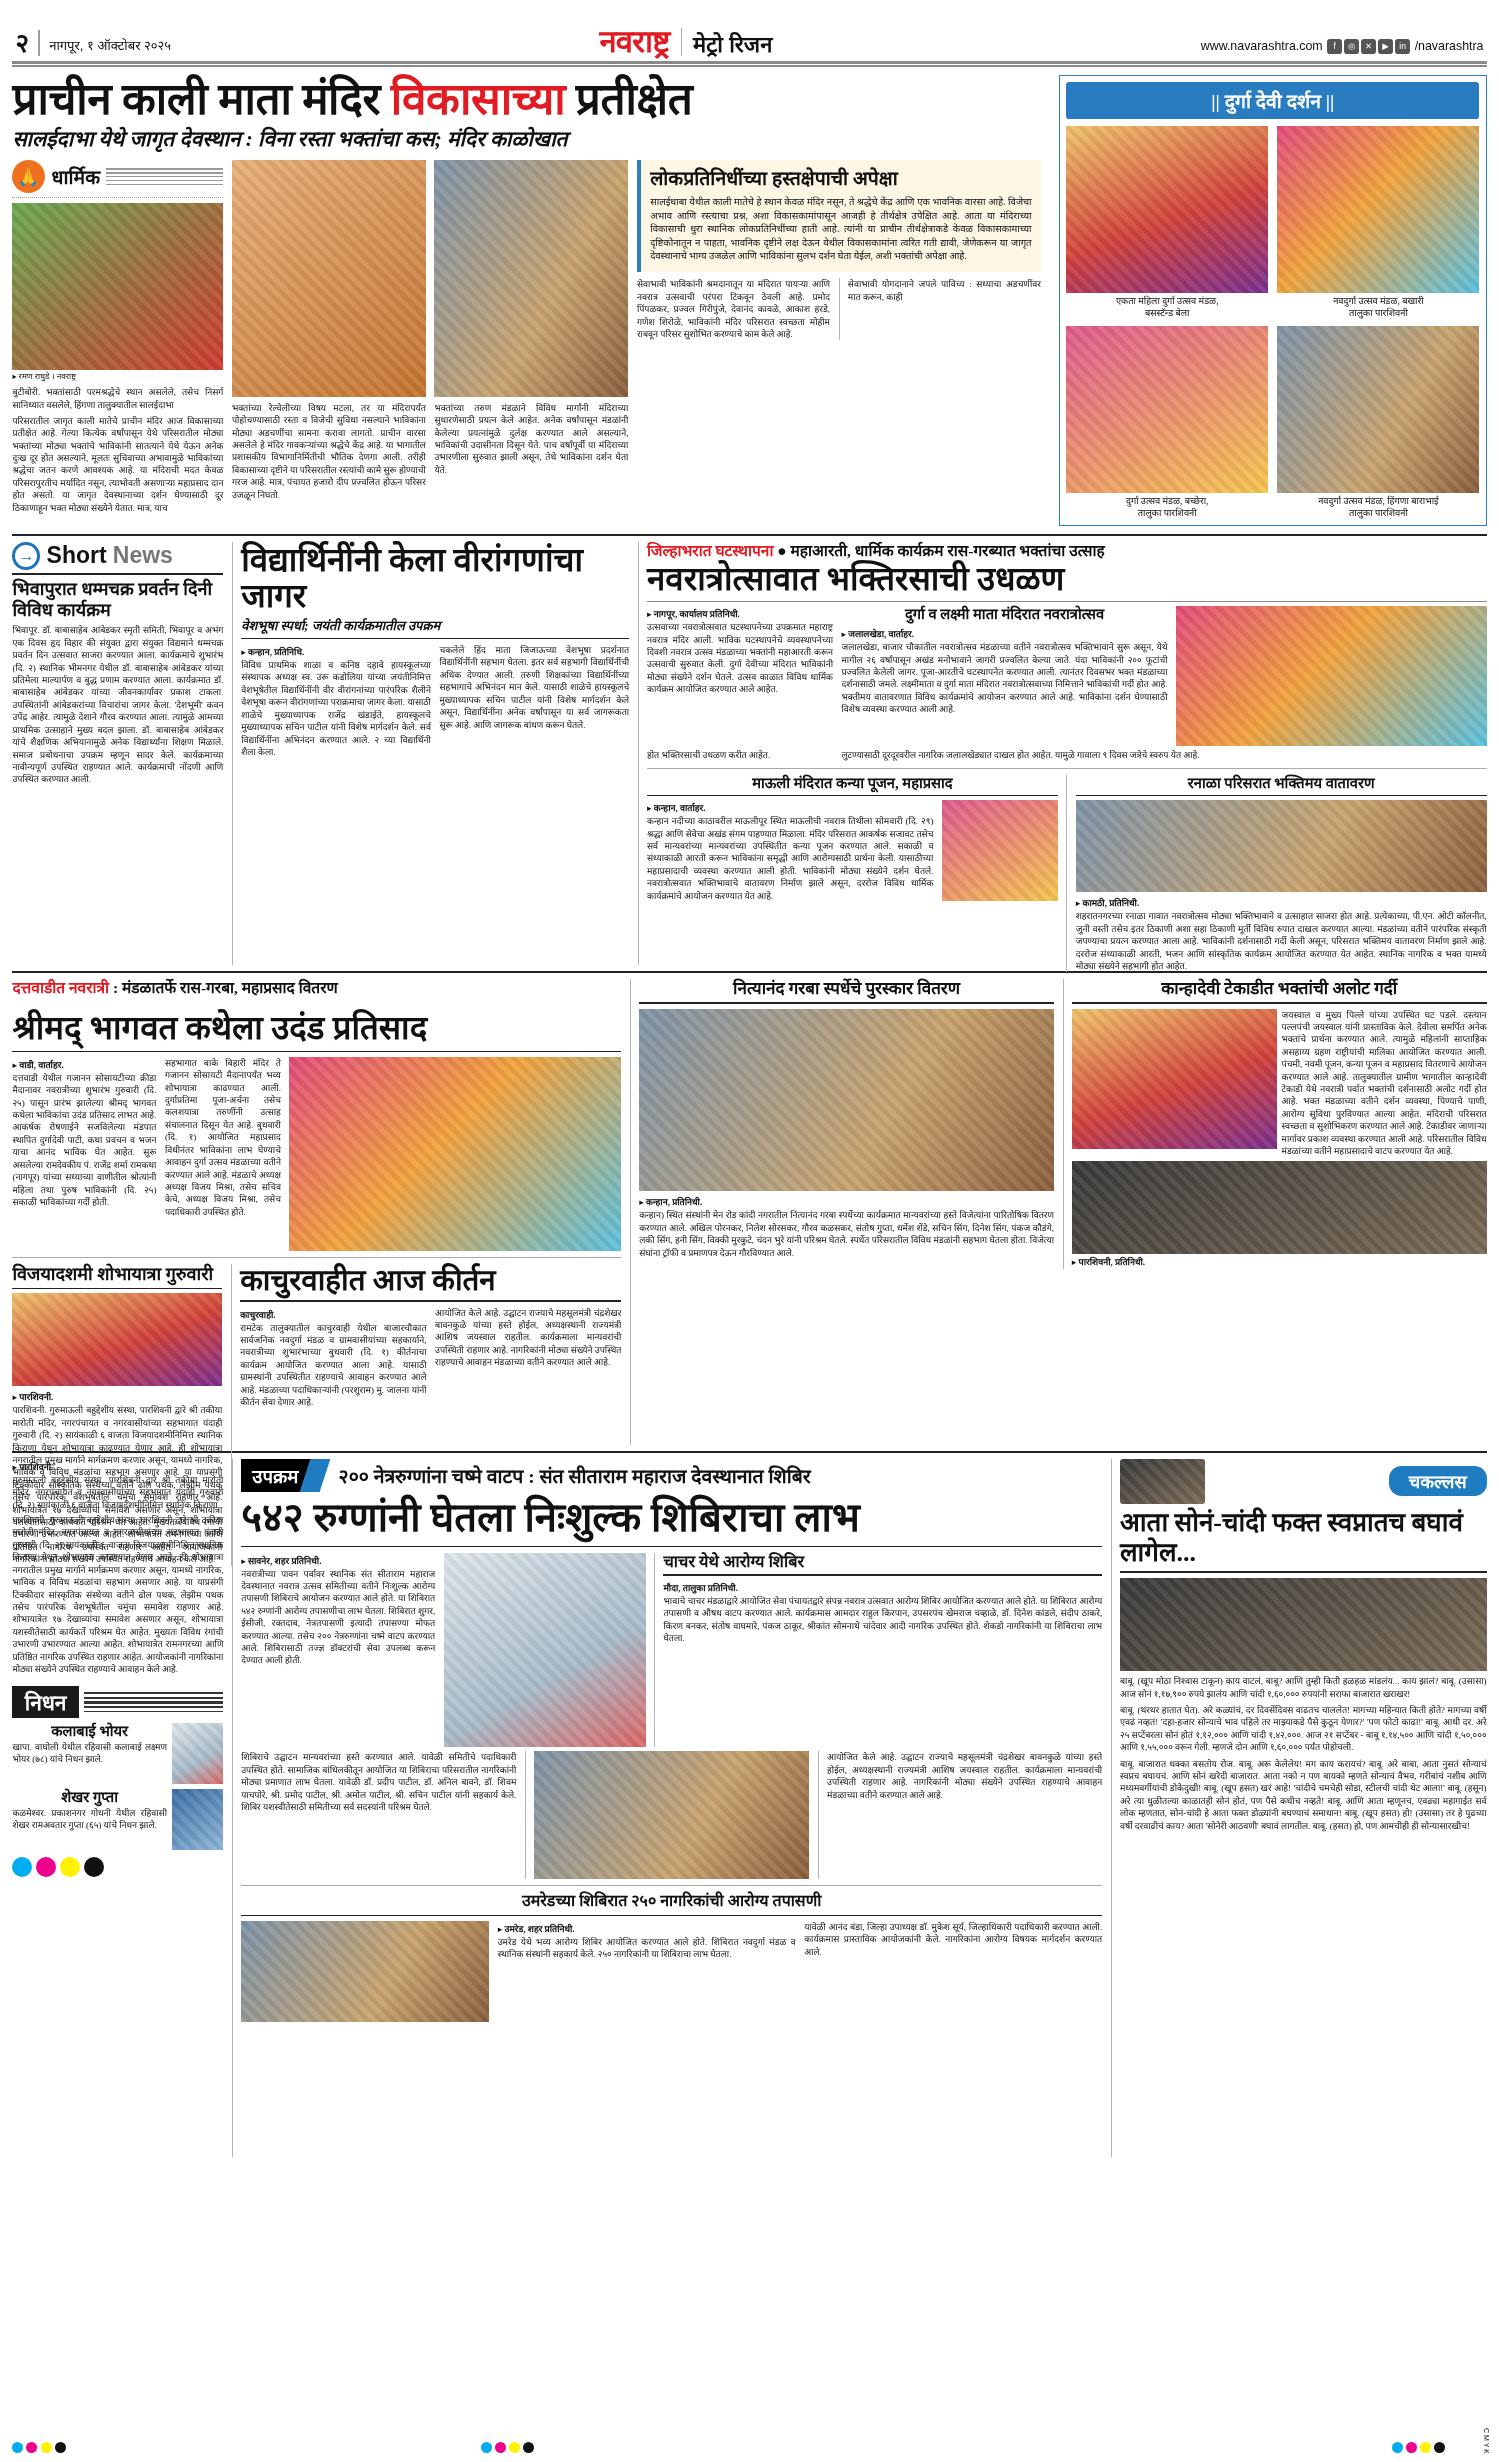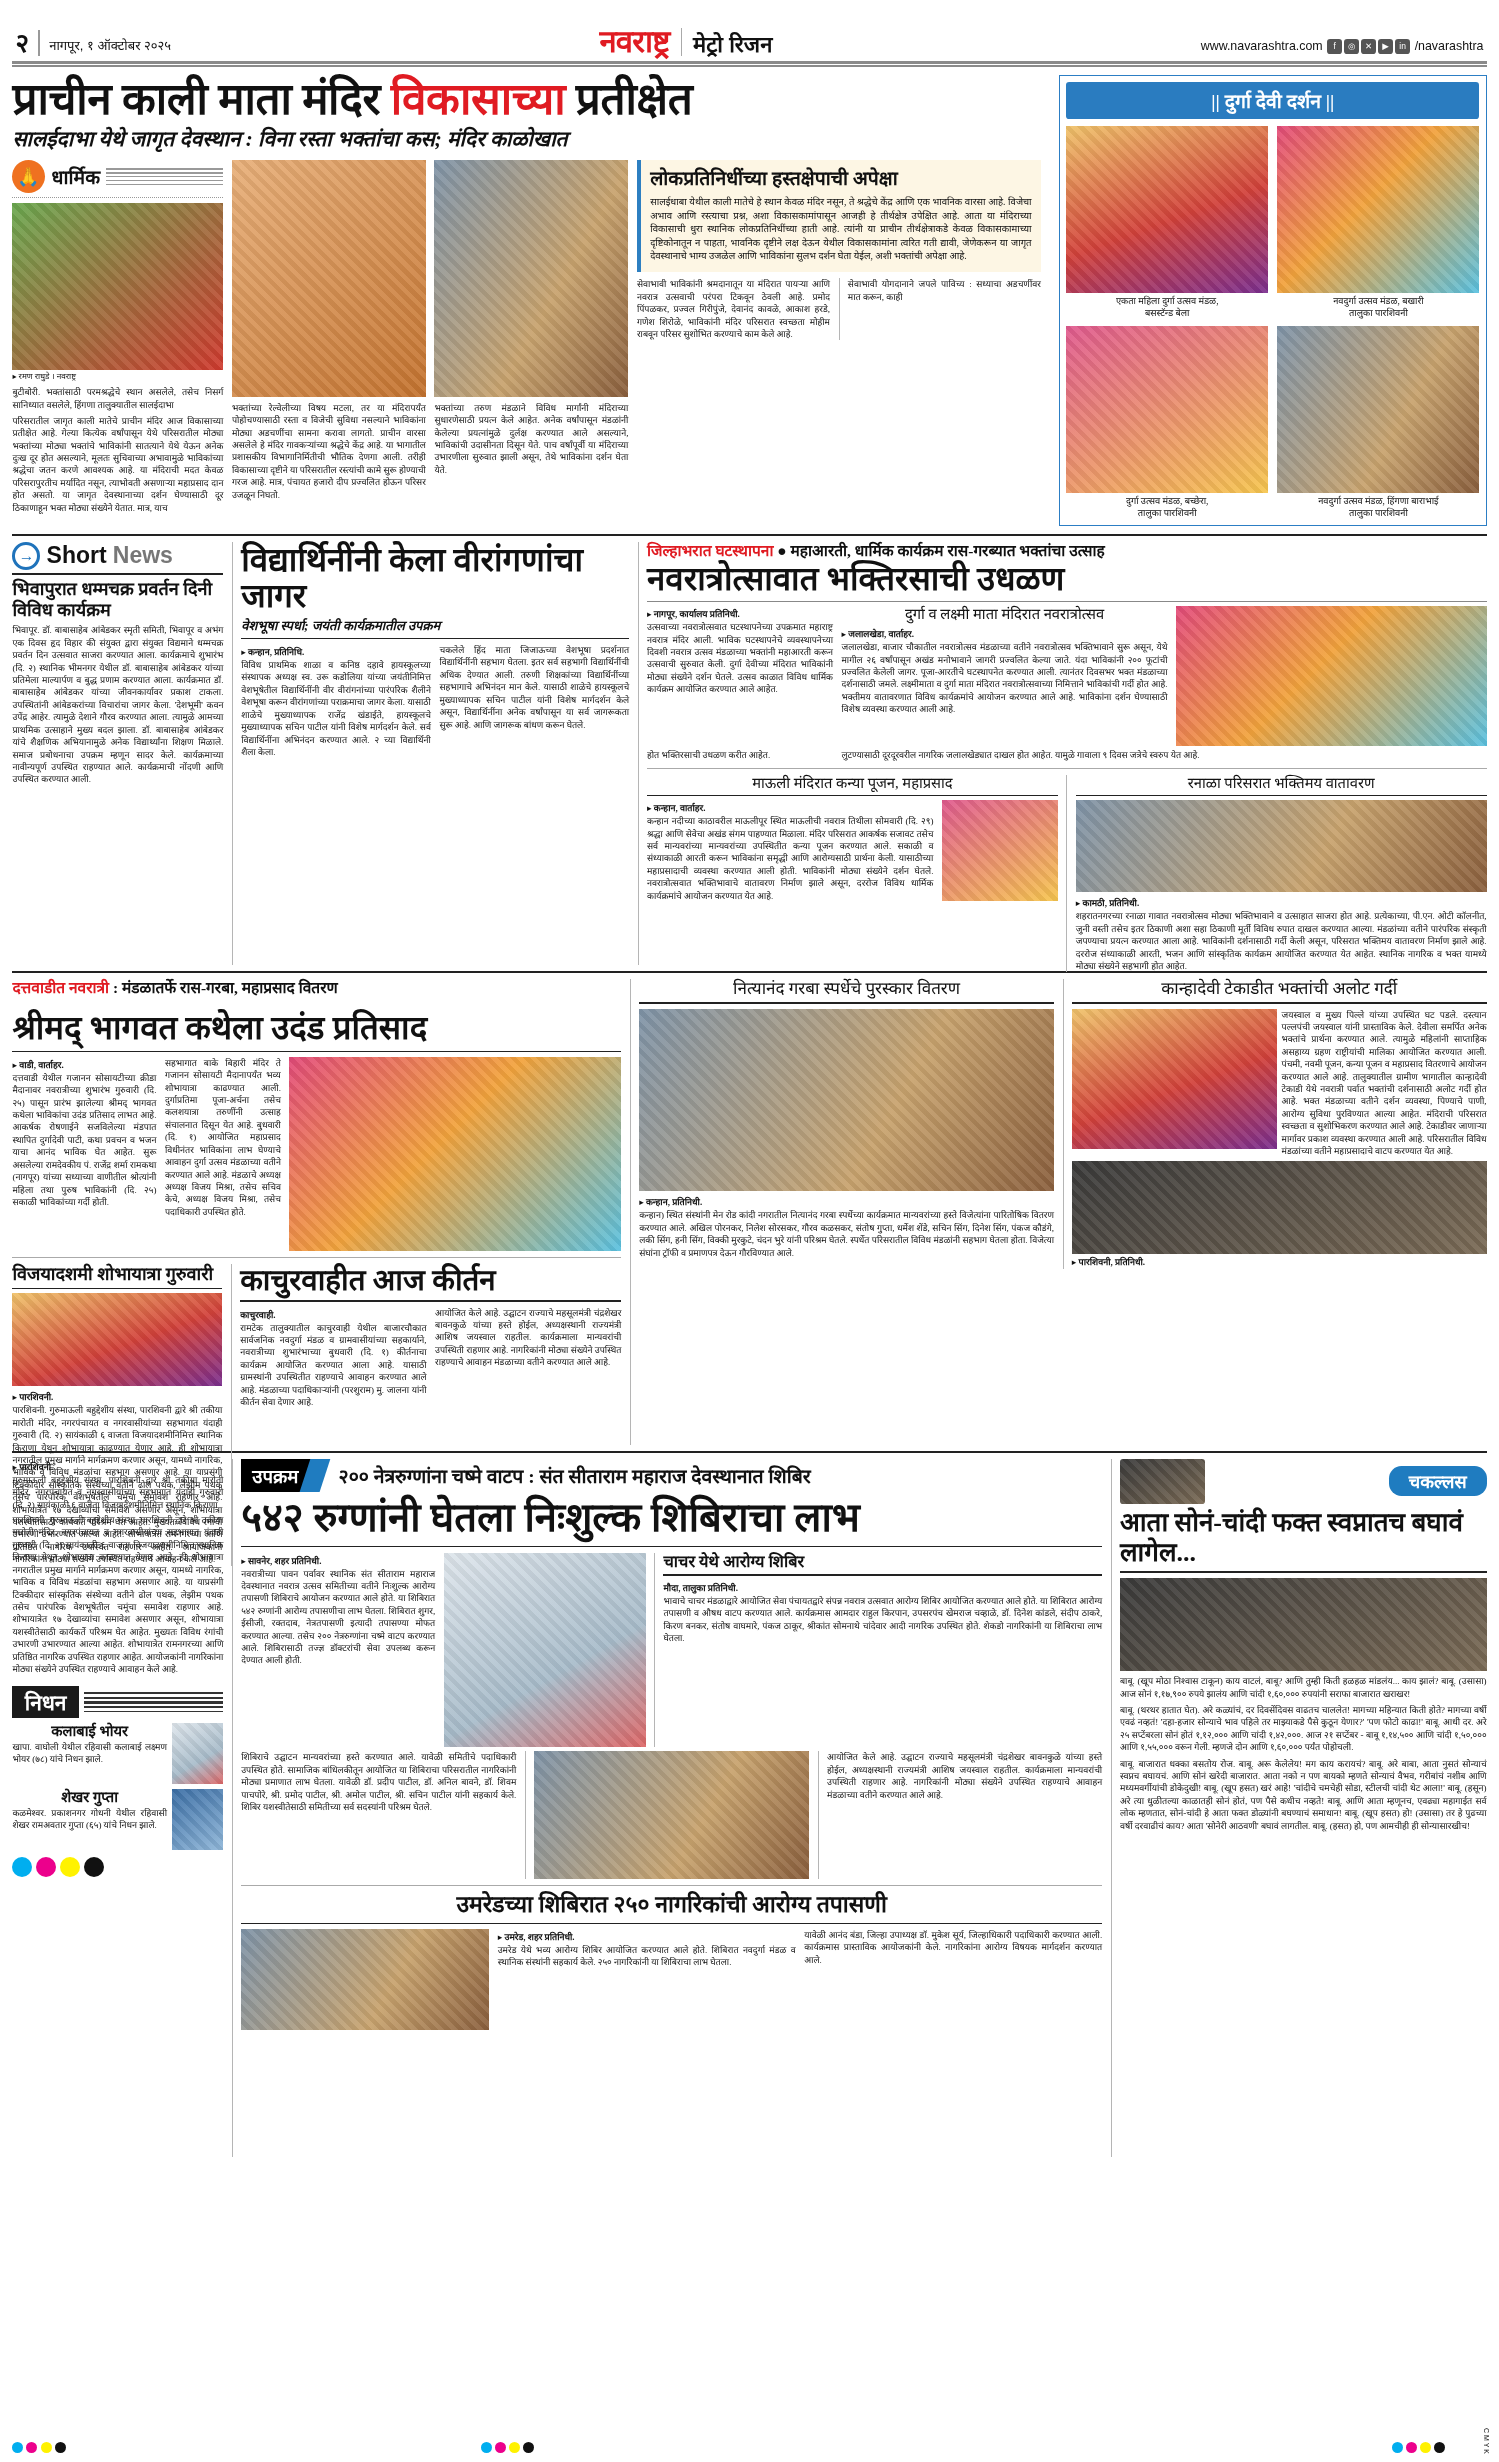--- a/index.html
+++ b/index.html
@@ -90,21 +90,21 @@
   .sn-icon::before { content: "→"; position: absolute; inset: 0; display: flex; align-items: center;
                      justify-content: center; color: #1f73bb; font-size: 15.5px; font-weight: bold; }
   .sn-short { font-size: 23px; font-weight: bold; font-family: "Liberation Sans", sans-serif; }
   .sn-news { font-size: 23px; font-weight: bold; font-family: "Liberation Sans", sans-serif; color: #777; }
 
   .kicker { font-size: 15.5px; font-weight: bold; line-height: 1.15; }
   .kicker .red { color: #e01b22; }
   .hl-2 { font-size: 33px; font-weight: bold; line-height: 1.1; }
   .hl-3 { font-size: 26px; font-weight: bold; line-height: 1.12; }
   .hl-4 { font-size: 18px; font-weight: bold; line-height: 1.15; }
-  .hl-5 { font-size: 14.7px; font-weight: normal; line-height: 1.15; }
+  .hl-5 { font-size: 14.7px; font-weight: bold; line-height: 1.15; }
   .subhead-it { font-size: 13px; font-weight: bold; font-style: italic; line-height: 1.2; }
 
   .upkram { display: flex; align-items: stretch; gap: 0; }
   .upkram-tag { background: #000000; color: #fff; font-size: 18.6px; font-weight: bold; padding: 3.9px 14px 3.9px 11px;
                 display: flex; align-items: center; }
   .upkram-skew { width: 20px; background: #1f7cc0; transform: skewX(-18deg); margin-left: -7.8px; }
   .upkram-txt { flex: 1; font-size: 19.4px; font-weight: bold; display: flex; align-items: center; padding-left: 14px; }
 
   .chakallas-tag { background: #1f7cc0; color: #fff; font-size: 18px; font-weight: bold;
                    padding: 3.1px 20px; border-radius: 12.4px; display: inline-block; }
@@ -472,21 +472,21 @@
         <div style="flex:1">
           <div class="photo crowd" style="height:128px"></div>
         </div>
         <div class="sep-v"></div>
         <div style="flex:1" class="body-txt sm">आयोजित केले आहे. उद्घाटन राज्याचे महसूलमंत्री चंद्रशेखर बावनकुळे यांच्या हस्ते होईल, अध्यक्षस्थानी राज्यमंत्री आशिष जयस्वाल राहतील. कार्यक्रमाला मान्यवरांची उपस्थिती राहणार आहे. नागरिकांनी मोठ्या संख्येने उपस्थित राहण्याचे आवाहन मंडळाच्या वतीने करण्यात आले आहे.</div>
       </div>
 
       <div class="sep-h thin"></div>
 
       <div>
-        <div class="hl-4" style="text-align:center;font-size:23px">उमरेडच्या शिबिरात २५० नागरिकांची आरोग्य तपासणी</div>
+        <div class="hl-4" style="text-align:center;font-size:16px">उमरेडच्या शिबिरात २५० नागरिकांची आरोग्य तपासणी</div>
         <div class="rule" style="margin:3.9px 0 4.7px"></div>
         <div class="flexrow">
           <div style="width:248px">
             <div class="photo crowd" style="height:101px"></div>
           </div>
           <div style="flex:1">
             <span class="body-txt sm lead">▸ उमरेड, शहर प्रतिनिधी.</span>
             <div class="body-txt sm">उमरेड येथे भव्य आरोग्य शिबिर आयोजित करण्यात आले होते. शिबिरात नवदुर्गा मंडळ व स्थानिक संस्थांनी सहकार्य केले. २५० नागरिकांनी या शिबिराचा लाभ घेतला.</div>
           </div>
           <div style="flex:1" class="body-txt sm">यावेळी आनंद बंडा, जिल्हा उपाध्यक्ष डॉ. मुकेश सूर्य, जिल्हाधिकारी पदाधिकारी करण्यात आली. कार्यक्रमास प्रास्ताविक आयोजकांनी केले. नागरिकांना आरोग्य विषयक मार्गदर्शन करण्यात आले.</div>

